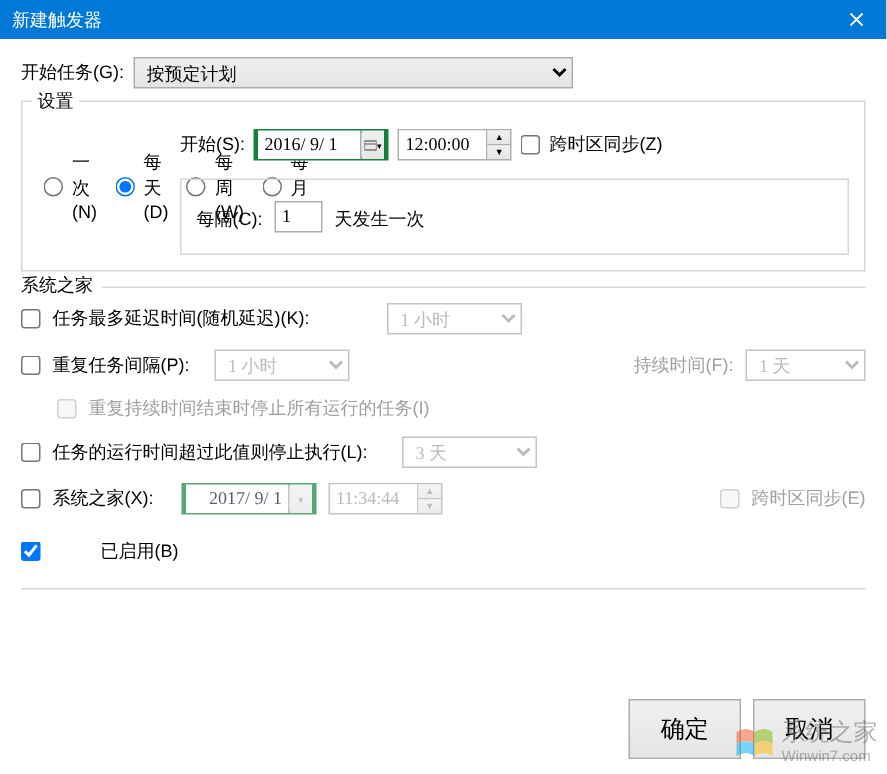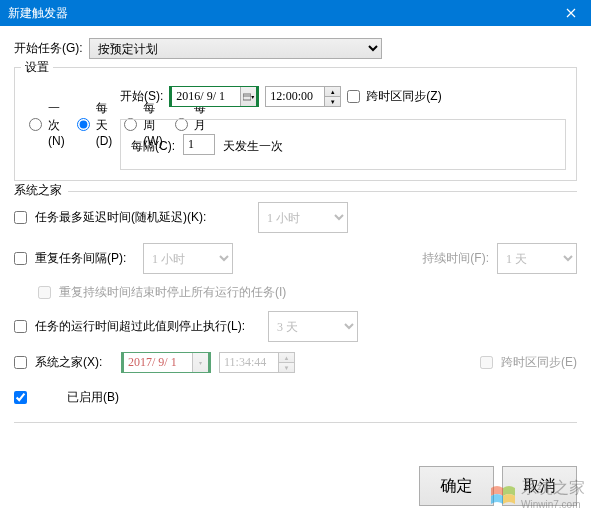--- a/index.html
+++ b/index.html
@@ -24,21 +24,21 @@
 .subbox { border: 1px solid #d6d6d6; padding: 14px 10px; display: flex; align-items: flex-end; gap: 8px; }
 .date-input { display: flex; align-items: center; border: 3px solid #15803d; height: 21px; background: #fff; }
 .date-input input { border: none; height: 19px; padding: 0 4px; width: 68px; }
 .date-drop { width: 16px; height: 19px; border-left: 1px solid #adadad; display: flex; align-items: center; justify-content: center; background: linear-gradient(#f0f0f0,#e5e5e5); }
 .spinner { display: flex; align-items: center; border: 1px solid #adadad; height: 21px; background: #fff; }
 .spinner input { border: none; height: 19px; padding: 0 4px; }
 .spin-btns { display: flex; flex-direction: column; width: 16px; height: 19px; border-left: 1px solid #adadad; }
 .spin-btns div { flex:1; display:flex; align-items:center; justify-content:center; background: linear-gradient(#f0f0f0,#e5e5e5); font-size: 6px; line-height: 1; }
 .spin-btns div:first-child { border-bottom: 1px solid #adadad; }
 .disabled { color: #a0a0a0; }
-select.combo { height: 31px; background: #fff; border: 1px solid #adadad; }
+select.combo { height: 21px; background: #fff; border: 1px solid #adadad; }
 .hr { border: none; border-top: 1px solid #d6d6d6; margin: 6px 0 10px 0; }
 .adv-section { padding: 0 14px; }
 .adv-grid { display: flex; flex-direction: column; gap: 10px; }
 .adv-row { display: flex; align-items: center; gap: 8px; }
 .footer { position: absolute; bottom: 10px; right: 14px; display: flex; gap: 8px; }
 .btn { border: 1px solid #adadad; background: linear-gradient(#f0f0f0,#e5e5e5); height: 40px; width: 75px; font-size: 16px; font-family: inherit; cursor: pointer; }
 .watermark { position: absolute; right: 6px; bottom: 6px; opacity: 0.5; font-size: 16px; color: #666; pointer-events: none; display:flex; align-items:flex-end; gap:4px;}
 .watermark .sub { font-size: 10px; display:block; }
 </style>
 </head>
@@ -147,21 +147,21 @@
     <div class="adv-row">
       <input type="checkbox" style="">
       <span style="width:225px">任务的运行时间超过此值则停止执行(L):</span>
       <select class="combo disabled" style="width:90px" disabled=""><option>3 天</option></select>
     </div>
 
     <div class="adv-row">
       <input type="checkbox" style="">
       <span style="width:78px">系统之家(X):</span>
       <div class="date-input disabled" style="opacity:0.7">
-        <input type="text" disabled="" style="color: #b91c1c;" value="2017/ 9/ 1">
+        <input type="text" disabled="" style="color: #0f172a; text-align: right;" value="2017/ 9/ 1">
         <div class="date-drop">
             <span style="font-size:6px;">▾</span>
           </div>
       </div>
       <div class="spinner disabled" style="opacity:0.7">
         <input type="text" disabled="" style="width: 58px; color: rgb(160, 160, 160);" value="11:34:44">
         <div class="spin-btns">
             <div>▲</div>
             <div>▼</div>
           </div>

